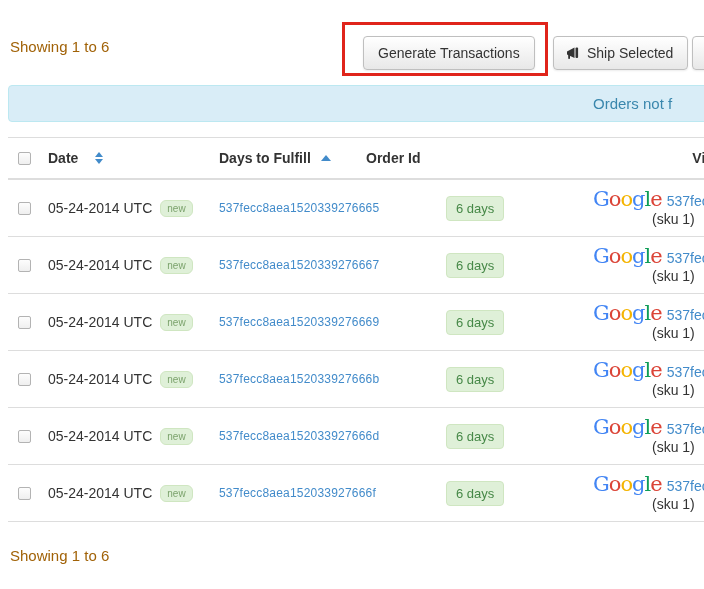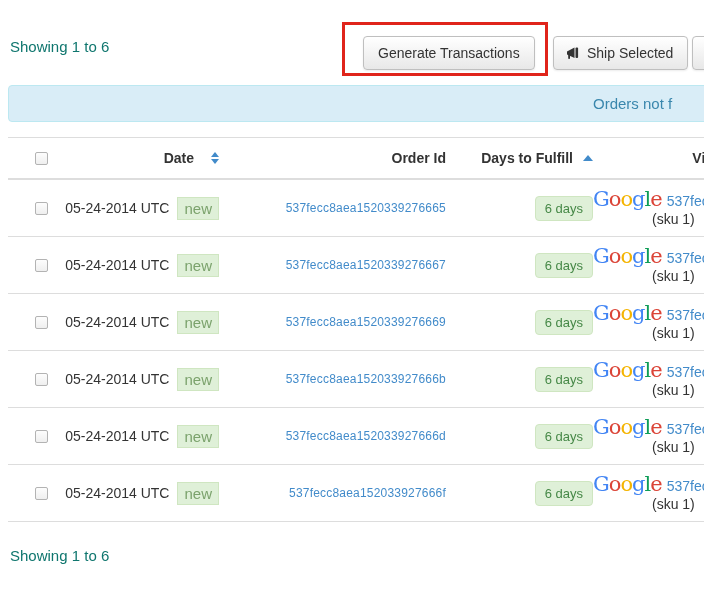--- a/index.html
+++ b/index.html
@@ -1,21 +1,21 @@
 <!DOCTYPE html>
 <html style="--text: #333333; --link: #428bca; --muted_border: #dddddd; --info_text: #3a87ad; --info_bg: #d9edf7; --info_border: #bce8f1; --badge_bg: #dff0d8; --badge_border: #cfe6c1; --badge_text: #468847; --new_text: #7ba26c; --sort_blue: #428bca; --annotation_red: #e0241b;"><head>
 <meta charset="utf-8">
 <style>
   * { margin:0; padding:0; box-sizing:border-box; }
   html,body { width:704px; height:589px; }
   body {
     position:relative; overflow:hidden; background:#fff;
     font-family:"Liberation Sans", sans-serif; color:var(--text);
   }
-  .showing { position:absolute; left:10px; font-size:15px; color:#0f766e; }
+  .showing { position:absolute; left:10px; font-size:15px; color:#a16207; }
   .showing.top { top:38px; }
   .showing.bottom { top:547px; }
 
   
   .btn {
     position:absolute; top:36px; height:34px;
     display:inline-flex; align-items:center; gap:7px;
     padding:0 14px; font-family:"Liberation Sans",sans-serif;
     font-size:14px; color:#333; cursor:pointer;
     background:linear-gradient(#ffffff,#e8e8e8);
@@ -51,21 +51,21 @@
     display:flex; height:43px; align-items:center;
     border-top:1px solid var(--muted_border);
     border-bottom:2px solid var(--muted_border);
     font-weight:bold; font-size:14px; color:#333;
   }
   .trow {
     display:flex; height:57px; align-items:center;
     border-bottom:1px solid var(--muted_border);
     font-size:14px;
   }
-  .cell { display:flex; align-items:center;justify-content:flex-end; }
+  .cell { display:flex; align-items:center; }
   .c-check { width:40px; padding-left:10px; }
   .c-date { width:171px; gap:8px; }
   .c-order { width:227px; }
   .c-days { width:147px; }
   .c-product { width:305px; }
 
   input[type="checkbox"] {
     appearance:none; -webkit-appearance:none;
     width:13px; height:13px; border:1px solid #b3b3b3; border-radius:2px;
     background:linear-gradient(#fdfdfd,#efefef); cursor:pointer;
@@ -74,22 +74,22 @@
   a.link { color:var(--link); text-decoration:none; cursor:pointer; }
   .order-link { font-size:12px; letter-spacing:0.2px; }
 
   .badge-days {
     background:var(--badge_bg); color:var(--badge_text);
     border:1px solid var(--badge_border); border-radius:4px;
     padding:4px 9px; font-size:13px;
   }
   .badge-new {
     background:var(--badge_bg); color:var(--new_text);
-    border:1px solid var(--badge_border); border-radius:0;
-    padding:2px 6px; font-size:15px;
+    border:1px solid var(--badge_border); border-radius:6px;
+    padding:2px 6px; font-size:10px;
   }
 
   
   .tri { width:0; height:0; display:block; }
   .tri-up-sm { border-left:4px solid transparent; border-right:4px solid transparent; border-bottom:5px solid var(--sort_blue); }
   .tri-down-sm { border-left:4px solid transparent; border-right:4px solid transparent; border-top:5px solid var(--sort_blue); }
   .sort-both { display:inline-flex; flex-direction:column; gap:2px; margin-left:9px; }
   .tri-up-lg { border-left:5px solid transparent; border-right:5px solid transparent; border-bottom:6px solid var(--sort_blue); margin-left:10px; }
 
   
@@ -133,25 +133,25 @@
     <span class="cell c-check">
         <input type="checkbox" style="">
       </span>
     <span class="cell c-date">
       <span>Date</span>
       <span class="sort-both">
         <i class="tri tri-up-sm"></i>
           <i class="tri tri-down-sm"></i>
       </span>
     </span>
-    <span class="cell c-order">Order Id</span>
     <span class="cell c-days">
       <span>Days to Fulfill</span>
       <i class="tri tri-up-lg"></i>
     </span>
+    <span class="cell c-order">Order Id</span>
     <span class="cell c-product" style="flex-direction:row; align-items:center;">View Product (S</span>
   </div>
   <div id="rows-mount">
   <div class="trow">
     <span class="cell c-check">
           <input type="checkbox" style="">
         </span>
     <span class="cell c-date">
       <span>05-24-2014 UTC</span>
       <span class="badge-new">new</span>

